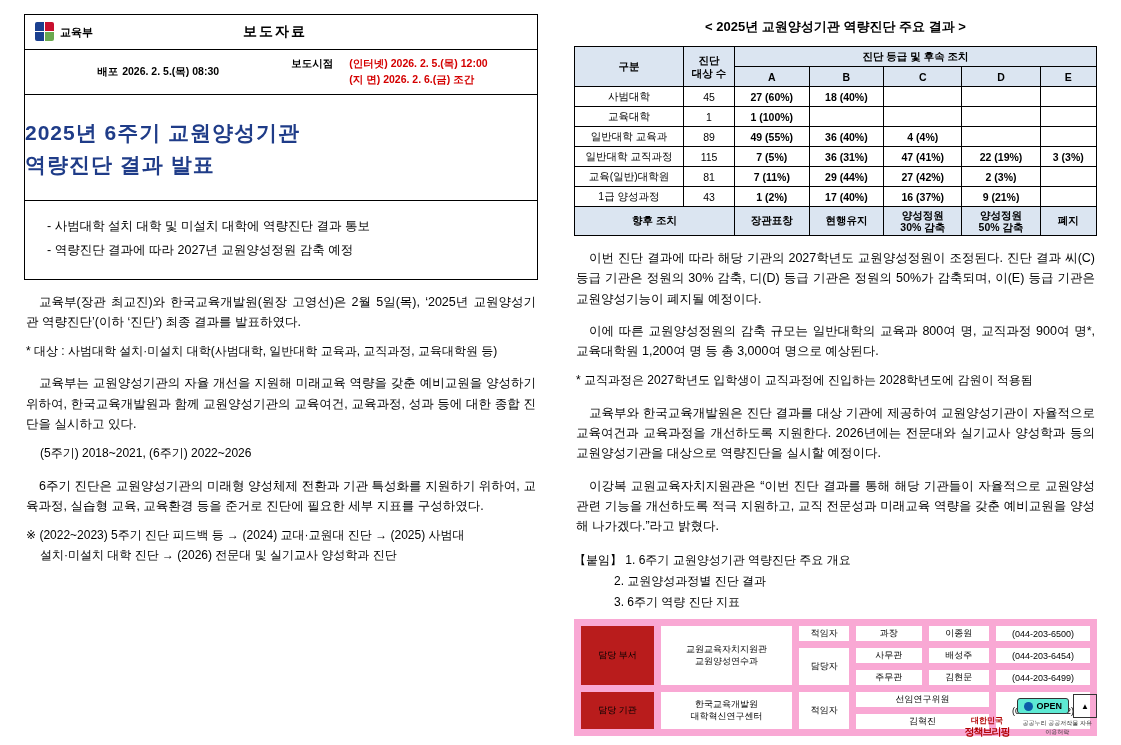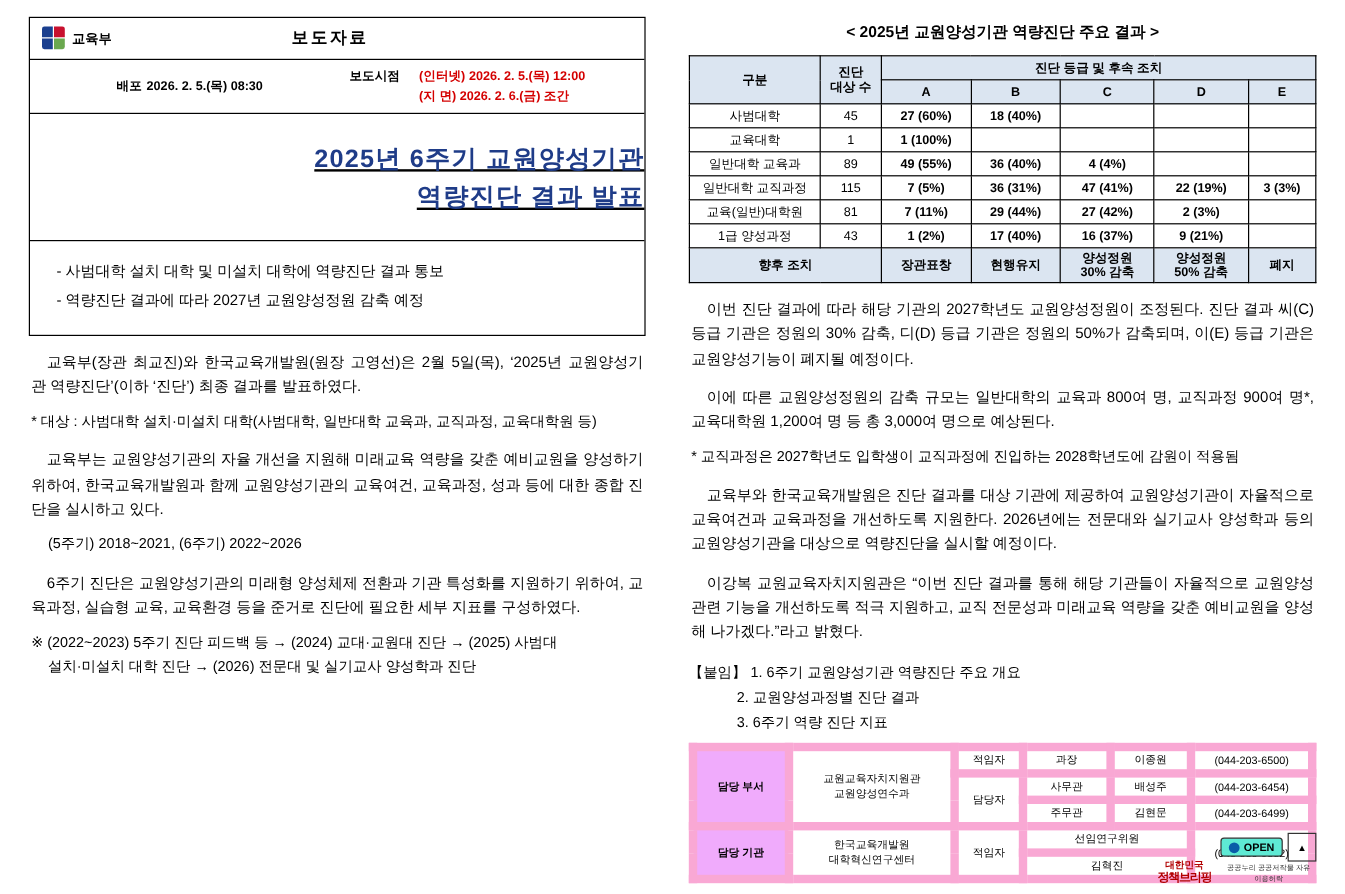--- a/index.html
+++ b/index.html
@@ -30,21 +30,21 @@
   .hdr-title{flex:1;text-align:center;font-size:14px;font-weight:bold;letter-spacing:2px;
              margin-left:-70px;}
   .hdr-meta{display:flex;height:44px;border-bottom:1px solid #000;font-size:10.5px;align-items:center;}
   .hm-left{width:52%;display:flex;align-items:center;justify-content:center;gap:4px;font-weight:bold;}
   .hm-right{width:48%;display:flex;align-items:flex-start;gap:16px;}
   .hm-lab{font-weight:bold;white-space:nowrap;}
   .hm-lines{display:flex;flex-direction:column;gap:2px;}
   .hm-line{display:flex;gap:3px;align-items:baseline;white-space:nowrap;}
   .red{color:#d40000;font-weight:bold;}
   .paren{color:#d40000;font-weight:bold;}
-  .hdr-title-box{padding:22px 0 20px;text-align:right;border-bottom:1px solid #000;text-decoration:underline;}
+  .hdr-title-box{padding:22px 0 20px;text-align:left;border-bottom:1px solid #000;}
   .big-title{font-size:21px;font-weight:bold;color:#1f3c88;line-height:1.5;letter-spacing:1px;}
   .hdr-bullets{padding:14px 22px 16px;font-size:12.5px;line-height:1.9;}
 
   
   .para{margin:12px 2px 0 2px;line-height:1.62;text-align:justify;}
   .para.indent{text-indent:13px;}
   .note{margin:10px 2px 0 2px;line-height:1.62;font-size:12px;}
   .note .hang{display:block;padding-left:14px;text-indent:-14px;}
   .note .sub{display:block;padding-left:14px;}
 
@@ -53,21 +53,21 @@
   table.main{border-collapse:collapse;width:100%;font-size:10.5px;}
   table.main th,table.main td{border:1px solid #000;text-align:center;padding:2px 2px;height:15px;}
   table.main thead th{background:#dbe5f1;font-weight:bold;}
   .gradecell{font-weight:bold;}
   .lastrow td{background:#dbe5f1;font-weight:bold;height:26px;}
   .rowlabel{background:#fff;}
 
   
   table.contact{border-collapse:collapse;width:100%;font-size:9px;margin-top:6px;}
   table.contact td{border:7px solid #f9a8d4;padding:1px 3px;text-align:center;height:13px;}
-  .c-lab{background:#f0abfc;width:74px;font-weight:bold;margin-left:48px;}
+  .c-lab{background:#b91c1c;width:74px;font-weight:normal;margin-left:48px;}
   .c-org{width:140px;}
   .c-role{width:48px;background:#fff;}
   .c-name{width:66px;}
   .c-person{width:60px;}
   .c-tel{width:96px;}
 
   .attach{margin-top:14px;font-size:12px;line-height:1.75;}
   .attach .hang{display:block;padding-left:40px;text-indent:-40px;}
   .attach .sub{display:block;padding-left:40px;}
 

